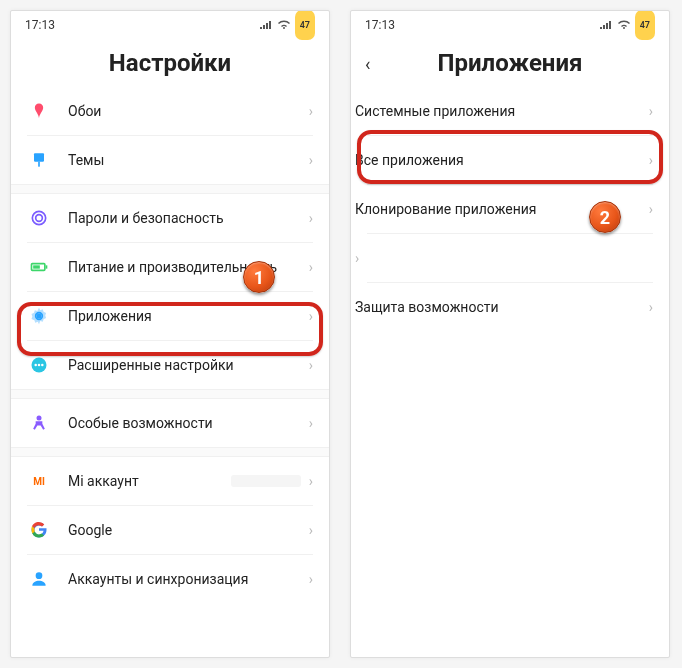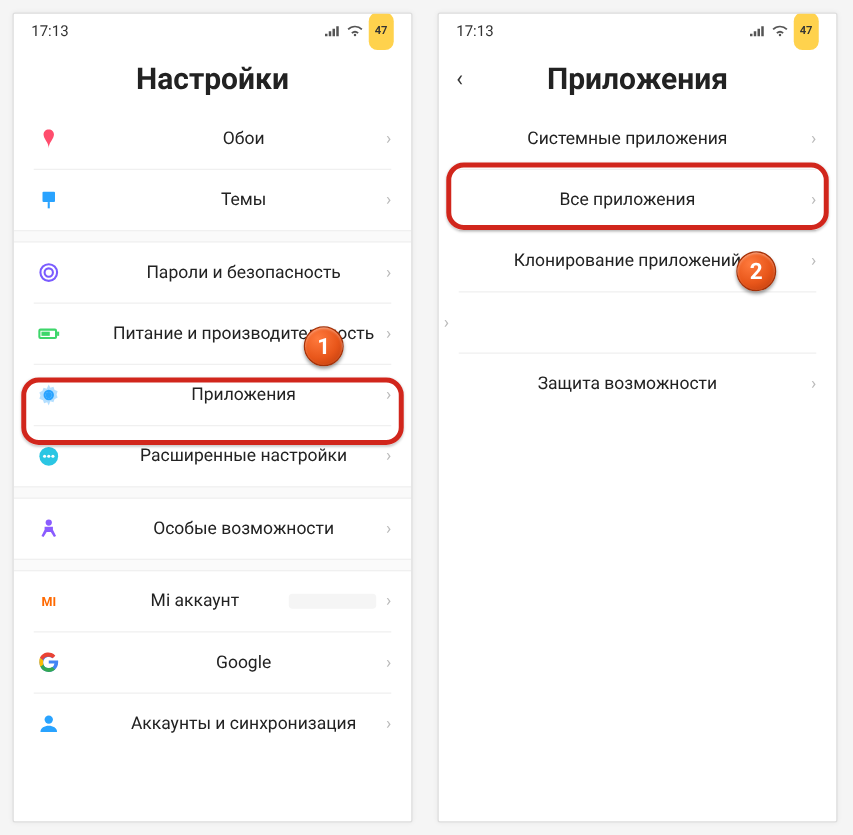--- a/index.html
+++ b/index.html
@@ -63,33 +63,32 @@
     position: absolute;
     left: 14px;
     top: 50%;
     transform: translateY(-50%);
     font-size: 18px;
     color: #333;
   }
   .content {
     flex: 1;
     overflow-y: hidden;
-    text-align: center;
   }
   .row {
     display: flex;
     align-items: center;
     padding: 12px 16px;
     min-height: 48px;
     position: relative;
   }
   .row .icon {
     width: 24px;
     height: 24px;
-    margin-right: 30px;
+    margin-right: 17px;
     display: flex;
     align-items: center;
     justify-content: center;
     flex-shrink: 0;
   }
   .row .label {
     flex: 1;
     font-size: 14px;
     color: #222;
   }
@@ -323,21 +322,21 @@
     </div>
     <div class="divider"></div>
 
     <div class="row no-icon">
       <span class="label">Все приложения</span>
       <span class="chev">›</span>
     </div>
     <div class="divider"></div>
 
     <div class="row no-icon">
-      <span class="label">Клонирование приложений</span>
+      <span class="label">Клонирование приложения</span>
       <span class="chev">›</span>
     </div>
     <div class="divider"></div>
 
     <div class="row no-icon">
       <span class="chev">›</span>
     </div>
     <div class="divider"></div>
 
     <div class="row no-icon">

